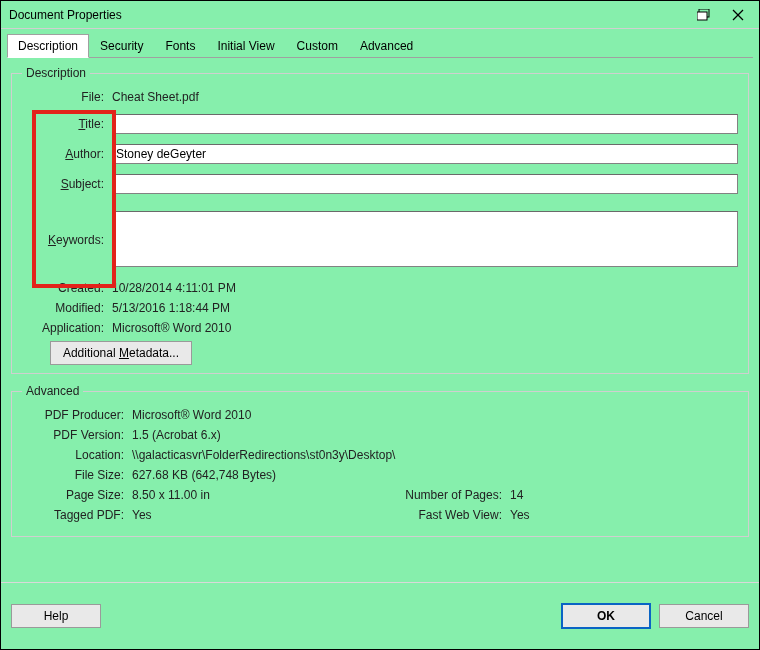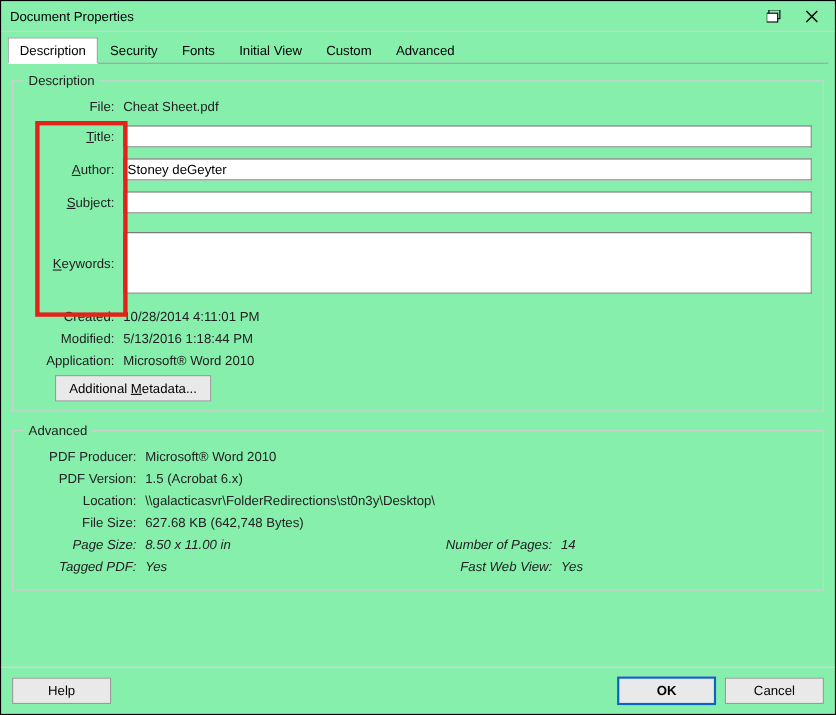--- a/index.html
+++ b/index.html
@@ -101,24 +101,24 @@
   }
   .btn.primary {
     border: 2px solid #0a64c4;
     background: #e9e9e9;
     font-weight: bold;
   }
   .adv .row .label { width: 110px; }
   .twocol {
     display: flex;
   }
-  .twocol .col { flex: 1; font-style: italic; }
+  .twocol .col { flex: 1; }
   .footer {
     border-top: 1px solid #d9d9d9;
-    padding: 8px 10px;
+    padding: 20px 10px;
     display: flex;
     align-items: center;
   }
   .footer .spacer { flex: 1; }
   .footer .btn { margin-left: 8px; min-width: 90px; }
   .footer .btn.help { margin-left: 0; }
   svg { display:block; }
 </style>
 </head>
 <body>

